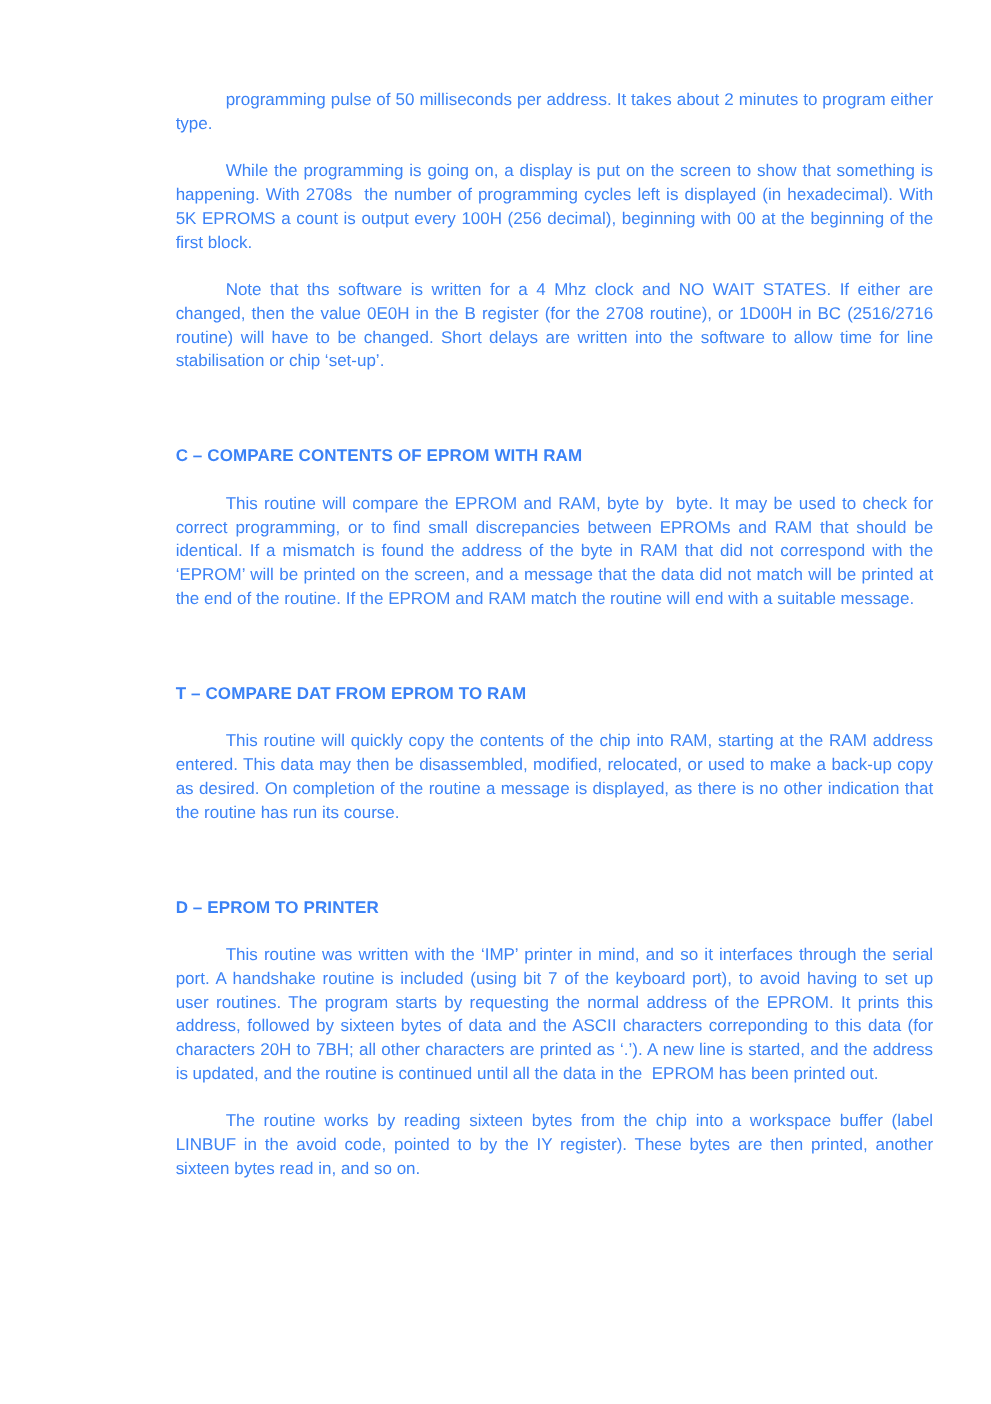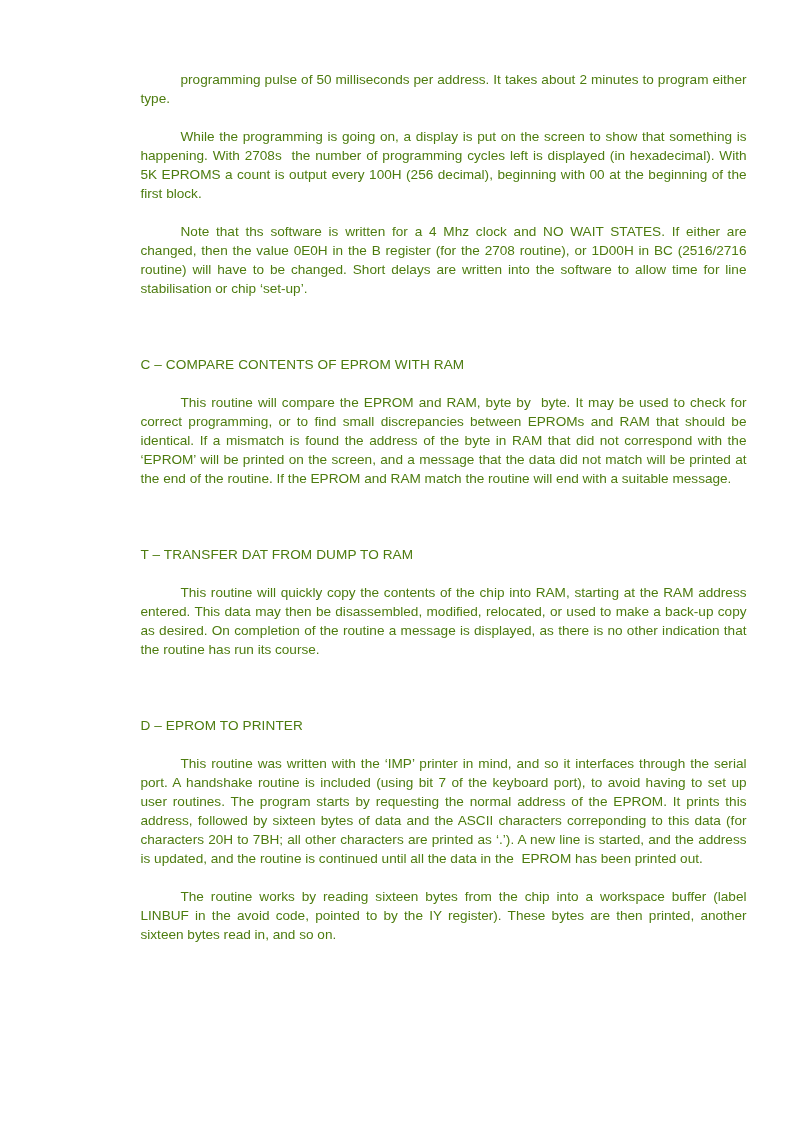--- a/index.html
+++ b/index.html
@@ -8,21 +8,21 @@
     background: #ffffff;
   }
   .page {
     position: relative;
     width: 700px;
     height: 1123px;
     background: #ffffff;
     margin: 0 auto;
     overflow: hidden;
     font-family: "Liberation Sans", sans-serif;
-    color: #4d7c0f;
+    color: #3b82f6;
     box-sizing: border-box;
   }
   .content {
     position: absolute;
     left: 94px;
     top: 70px;
     width: 606px;
   }
   p.body-par {
     margin: 0 0 19px 0;
@@ -35,21 +35,21 @@
     hyphens: none;
   }
   p.body-par:last-of-type {
     margin-bottom: 0;
   }
   h2.section-heading {
     margin: 0 0 19px 0;
     padding: 0;
     font-size: 13.6px;
     line-height: 19px;
-    font-weight: normal;
+    font-weight: bold;
     text-align: left;
     letter-spacing: 0.1px;
   }
   .spacer-before-heading {
     height: 38px;
   }
   .footer {
     position: absolute;
     left: 0;
     top: 992px;
@@ -72,21 +72,21 @@
     <p class="body-par">While the programming is going on, a display is put on the screen to show that something is happening. With 2708s  the number of programming cycles left is displayed (in hexadecimal). With 5K EPROMS a count is output every 100H (256 decimal), beginning with 00 at the beginning of the first block.</p>
     <p class="body-par">Note that ths software is written for a 4 Mhz clock and NO WAIT STATES. If either are changed, then the value 0E0H in the B register (for the 2708 routine), or 1D00H in BC (2516/2716 routine) will have to be changed. Short delays are written into the software to allow time for line stabilisation or chip ‘set-up’.</p>
 
     <div class="spacer-before-heading"></div>
 
     <h2 class="section-heading">C – COMPARE CONTENTS OF EPROM WITH RAM</h2>
     <p class="body-par">This routine will compare the EPROM and RAM, byte by  byte. It may be used to check for correct programming, or to find small discrepancies between EPROMs and RAM that should be identical. If a mismatch is found the address of the byte in RAM that did not correspond with the ‘EPROM’ will be printed on the screen, and a message that the data did not match will be printed at the end of the routine. If the EPROM and RAM match the routine will end with a suitable message.</p>
 
     <div class="spacer-before-heading"></div>
 
-    <h2 class="section-heading">T – TRANSFER DAT FROM DUMP TO RAM</h2>
+    <h2 class="section-heading">T – COMPARE DAT FROM EPROM TO RAM</h2>
     <p class="body-par">This routine will quickly copy the contents of the chip into RAM, starting at the RAM address entered. This data may then be disassembled, modified, relocated, or used to make a back-up copy as desired. On completion of the routine a message is displayed, as there is no other indication that the routine has run its course.</p>
 
     <div class="spacer-before-heading"></div>
 
     <h2 class="section-heading">D – EPROM TO PRINTER</h2>
     <p class="body-par">This routine was written with the ‘IMP’ printer in mind, and so it interfaces through the serial port. A handshake routine is included (using bit 7 of the keyboard port), to avoid having to set up user routines. The program starts by requesting the normal address of the EPROM. It prints this address, followed by sixteen bytes of data and the ASCII characters correponding to this data (for characters 20H to 7BH; all other characters are printed as ‘.’). A new line is started, and the address is updated, and the routine is continued until all the data in the  EPROM has been printed out.</p>
     <p class="body-par">The routine works by reading sixteen bytes from the chip into a workspace buffer (label LINBUF in the avoid code, pointed to by the IY register). These bytes are then printed, another sixteen bytes read in, and so on.</p>
 
   </div>
 

